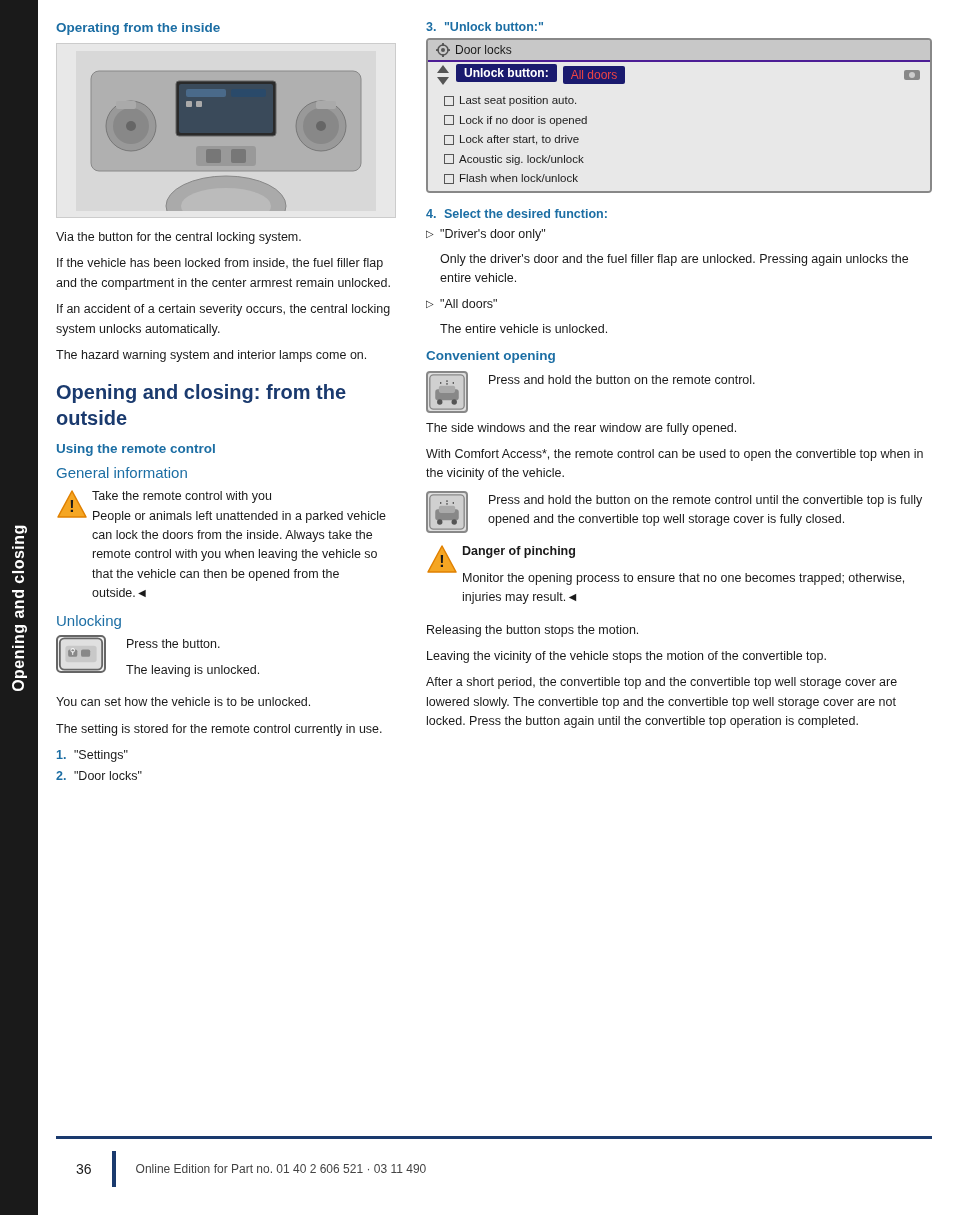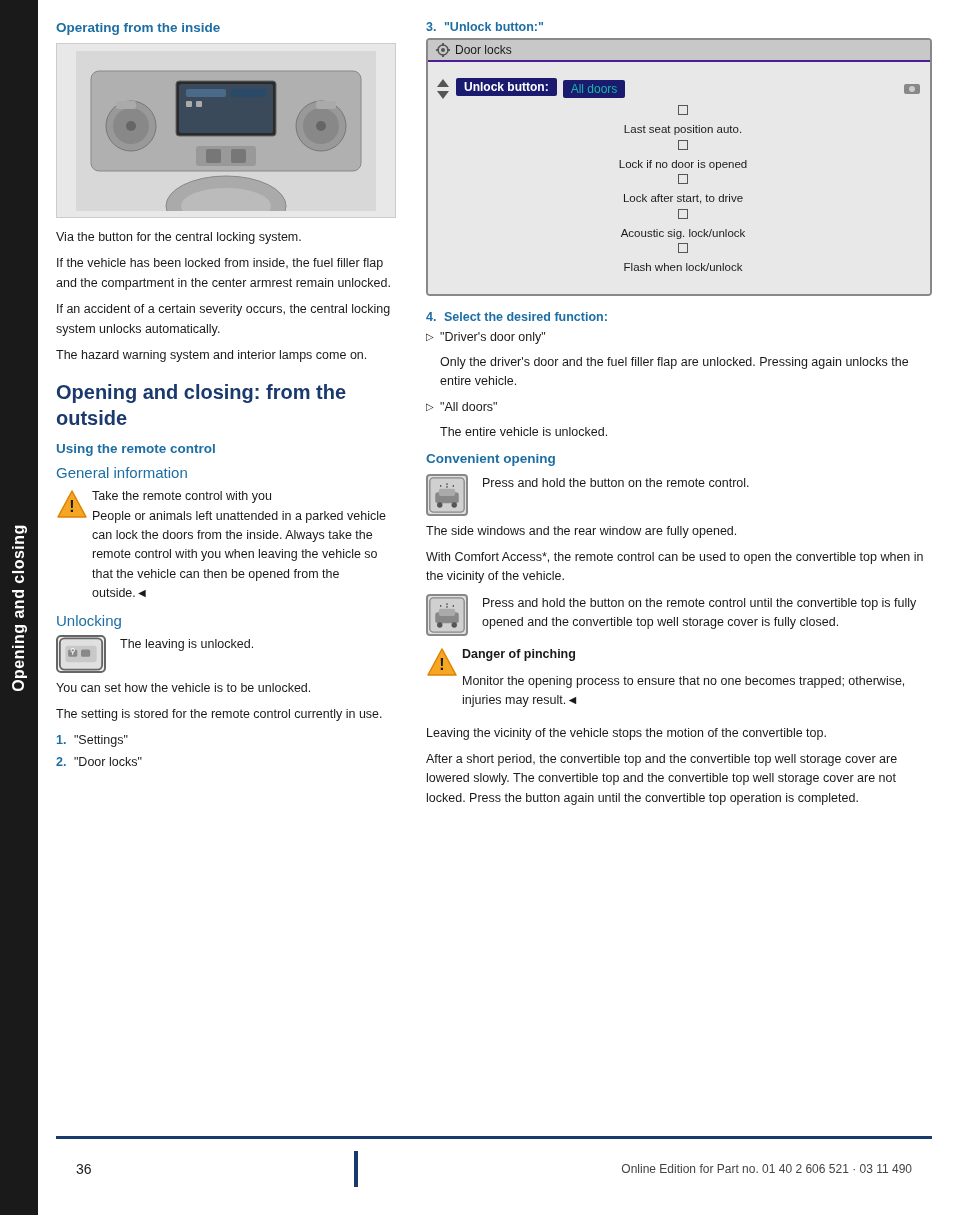--- a/index.html
+++ b/index.html
@@ -152,21 +152,21 @@
       display: inline-flex;
       align-items: center;
       justify-content: center;
       background: #f5f5f5;
       flex-shrink: 0;
     }
 
     
     .icon-text-row {
       display: flex;
-      gap: 14px;
+      gap: 20px;
       align-items: flex-start;
       margin-bottom: 6px;
     }
 
     .icon-text-row .text-part {
       flex: 1;
     }
 
     
     .door-locks-box {
@@ -183,21 +183,21 @@
       padding: 3px 8px;
       font-size: 12px;
       display: flex;
       align-items: center;
       gap: 5px;
       border-bottom: 2px solid #4c1d95;
     }
 
     .door-locks-content {
       background: #e8e8e8;
-      padding: 16px 8px;
+      padding: 2px 8px;
     }
 
     .door-locks-highlight {
       background: #1a1a6e;
       color: white;
       padding: 2px 8px;
       font-size: 12px;
       font-weight: bold;
       display: inline-block;
       margin-bottom: 4px;
@@ -208,21 +208,20 @@
       list-style: none;
       margin-left: 8px;
     }
 
     .door-locks-options li {
       font-size: 11.5px;
       line-height: 1.7;
       display: flex;
       align-items: center;
       gap: 5px;
-      flex-direction: column;
     }
 
     .checkbox-icon {
       width: 10px;
       height: 10px;
       border: 1.5px solid #555;
       display: inline-block;
       flex-shrink: 0;
     }
 
@@ -266,21 +265,21 @@
       margin-left: 14px;
       font-size: 12.5px;
       line-height: 1.55;
       margin-bottom: 6px;
     }
 
     
     .page-footer {
       display: flex;
       align-items: center;
-      justify-content: space-between;
+      justify-content: flex-start;
       padding: 12px 20px 8px 20px;
       border-top: 3px solid #1a3a6e;
       margin-top: 10px;
       gap: 20px;
     }
 
     .page-number {
       font-size: 14px;
       color: #1a1a1a;
     }
@@ -403,20 +402,21 @@
               <rect x="8" y="10" width="34" height="18" rx="3" fill="#c8c8c8"></rect>
 
               <rect x="11" y="14" width="10" height="8" rx="2" fill="#888"></rect>
               <rect x="25" y="14" width="10" height="8" rx="2" fill="#888"></rect>
 
               <line x1="16" y1="16" x2="16" y2="20" stroke="#fff" stroke-width="1"></line>
               <circle cx="16" cy="15" r="2" fill="none" stroke="#fff" stroke-width="1"></circle>
             </svg>
           </div>
           <div class="text-part">
+            <p>Press the button.</p>
             <p>The leaving is unlocked.</p>
           </div>
         </div>
 
         <p>You can set how the vehicle is to be unlocked.</p>
         <p>The setting is stored for the remote control currently in use.</p>
 
         <ul class="numbered-list">
           <li>
             <span class="num">1.</span>
@@ -456,21 +456,21 @@
 
                 <div style="display:flex; flex-direction:column; gap:2px;">
                   <svg width="14" height="10" viewBox="0 0 14 10">
                     <polygon points="7,1 13,9 1,9" fill="#555"></polygon>
                   </svg>
                   <svg width="14" height="10" viewBox="0 0 14 10">
                     <polygon points="7,9 13,1 1,1" fill="#555"></polygon>
                   </svg>
                 </div>
                 <span class="door-locks-highlight">Unlock button:</span>
-                <span style="background:#1a1a6e; color:#14b8a6; padding:2px 8px; font-size:12px; border-radius:2px;">All doors</span>
+                <span style="background:#1a1a6e; color:#ef4444; padding:2px 8px; font-size:12px; border-radius:2px;">All doors</span>
 
                 <svg width="20" height="16" viewBox="0 0 20 16" style="margin-left:auto;">
                   <rect x="2" y="3" width="16" height="10" rx="2" fill="#888"></rect>
                   <circle cx="10" cy="8" r="3" fill="#ccc"></circle>
                 </svg>
               </div>
               <ul class="door-locks-options">
                 <li>
                     <span class="checkbox-icon"></span>
                     <span>Last seat position auto.</span>
@@ -562,20 +562,21 @@
               <polygon points="16,3 30,29 2,29" fill="#f5a623" stroke="#e08000" stroke-width="1.5" stroke-linejoin="round"></polygon>
               <text x="16" y="24" text-anchor="middle" font-size="16" font-weight="bold" fill="#1a1a1a">!</text>
             </svg>
           </div>
           <div>
             <p style="font-weight:bold;">Danger of pinching</p>
             <p>Monitor the opening process to ensure that no one becomes trapped; otherwise, injuries may result.◄</p>
           </div>
         </div>
 
+        <p>Releasing the button stops the motion.</p>
         <p>Leaving the vicinity of the vehicle stops the motion of the convertible top.</p>
         <p>After a short period, the convertible top and the convertible top well storage cover are lowered slowly. The convertible top and the convertible top well storage cover are not locked. Press the button again until the convertible top operation is completed.</p>
 
       </div>
     </div>
 
     <div class="page-footer">
       <span class="page-number">36</span>
       <div class="footer-divider"></div>
       <span class="footer-text">Online Edition for Part no. 01 40 2 606 521 · 03 11 490</span>

